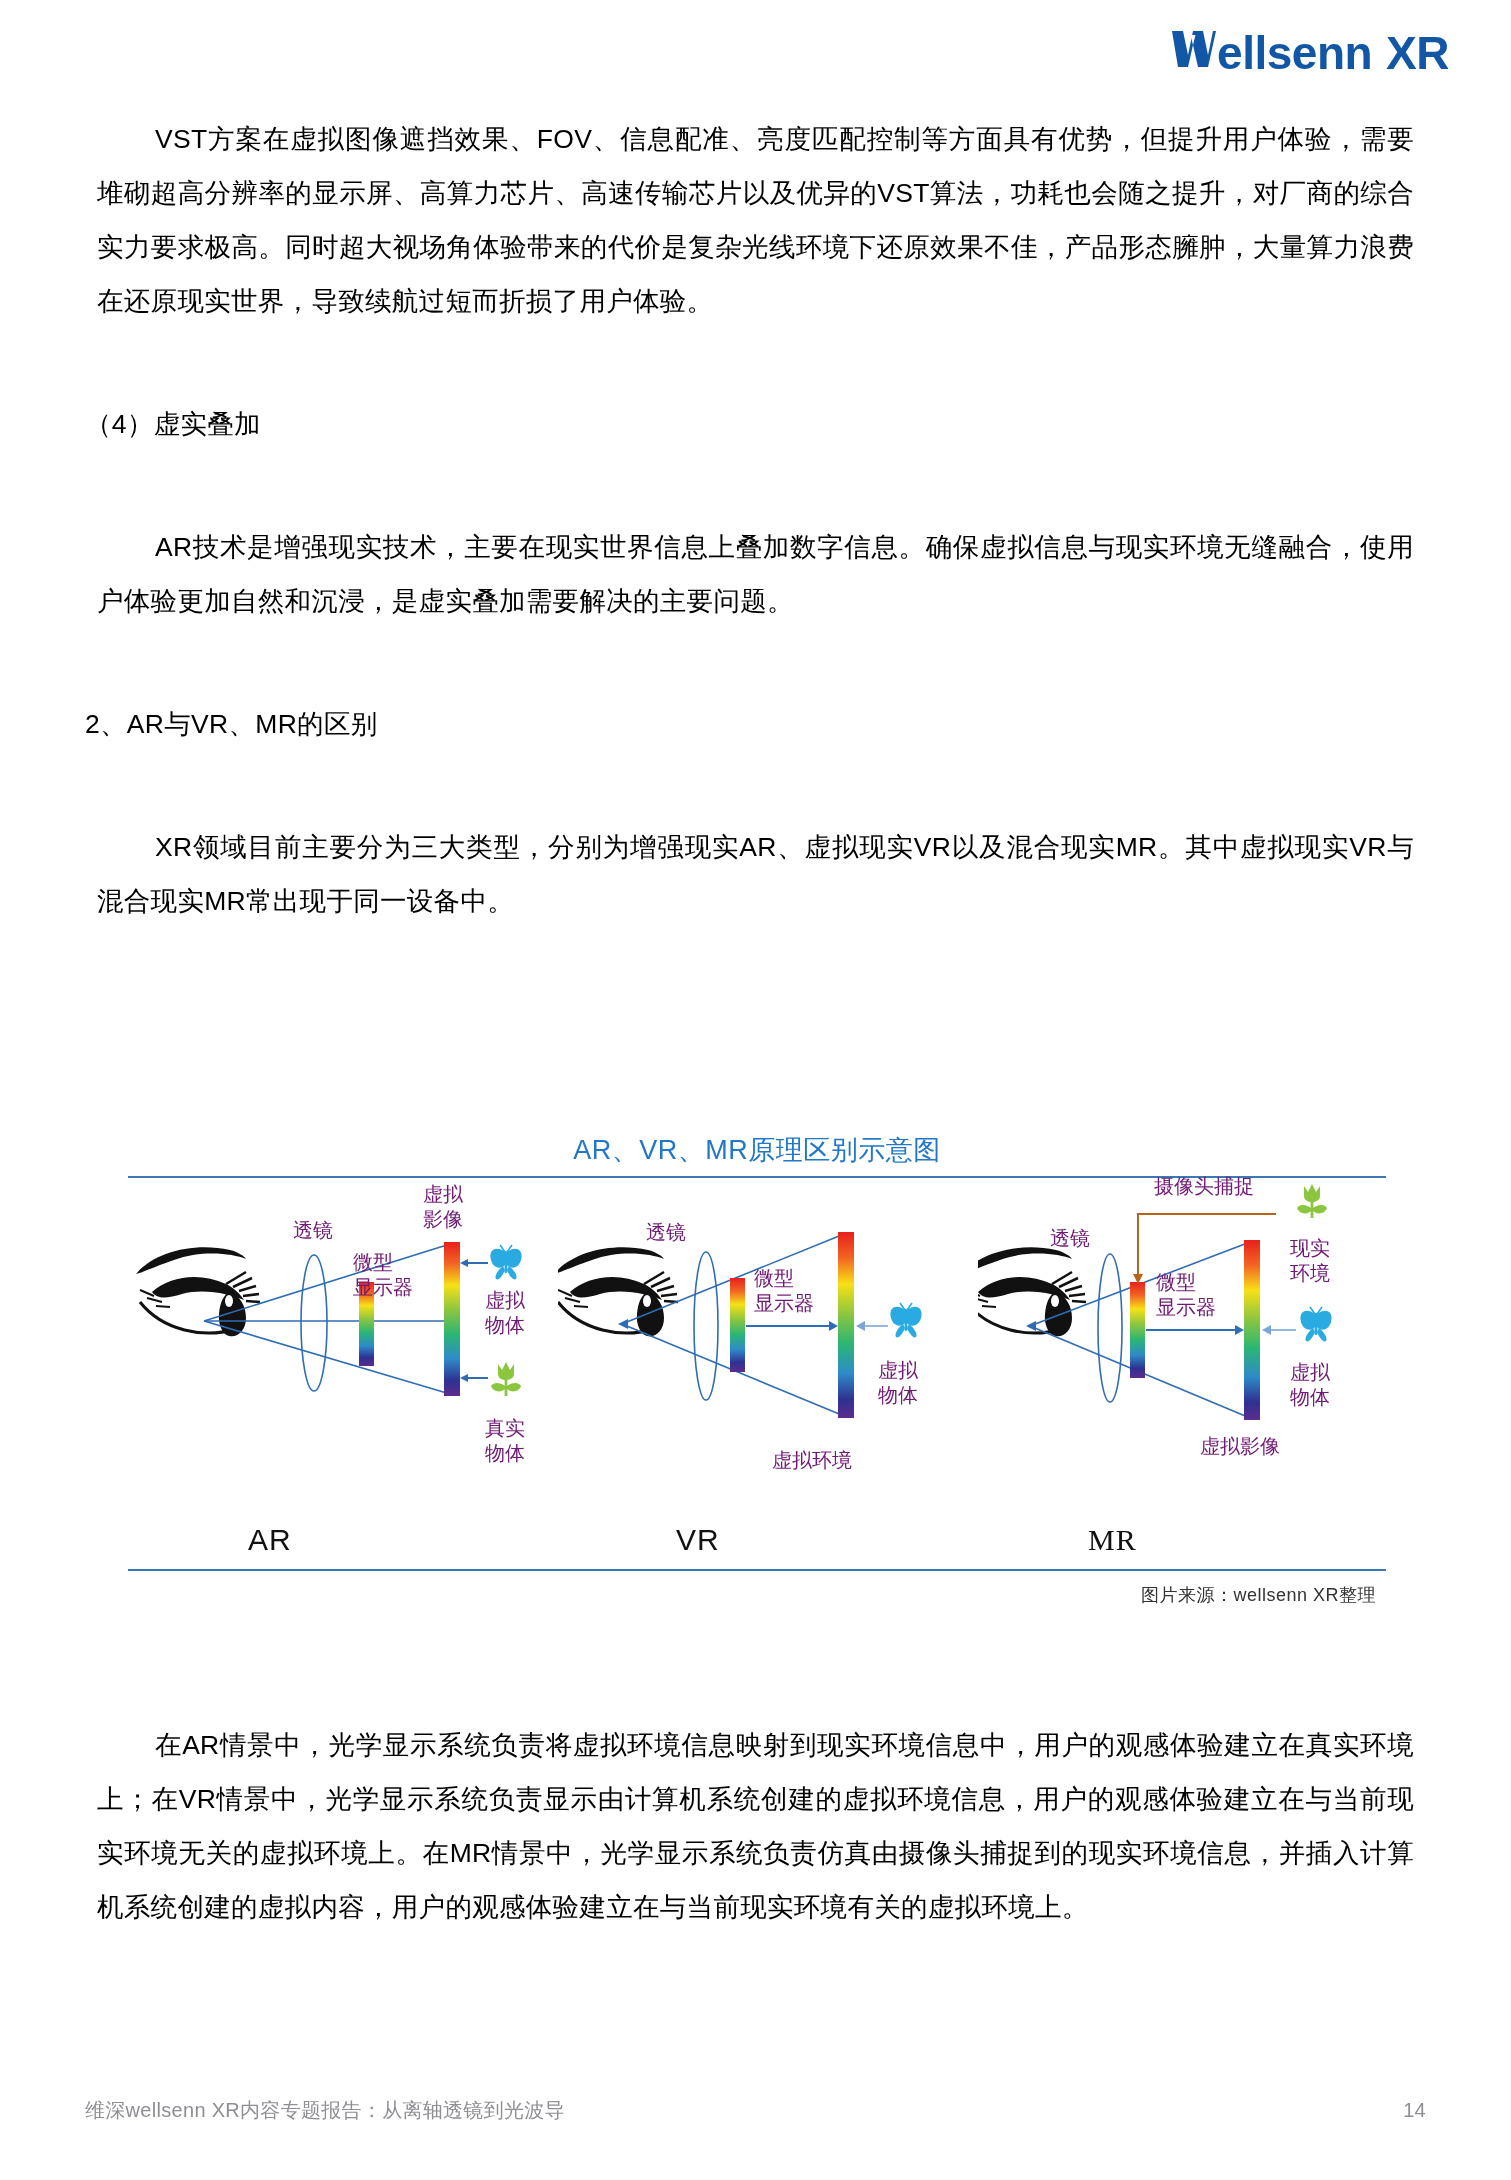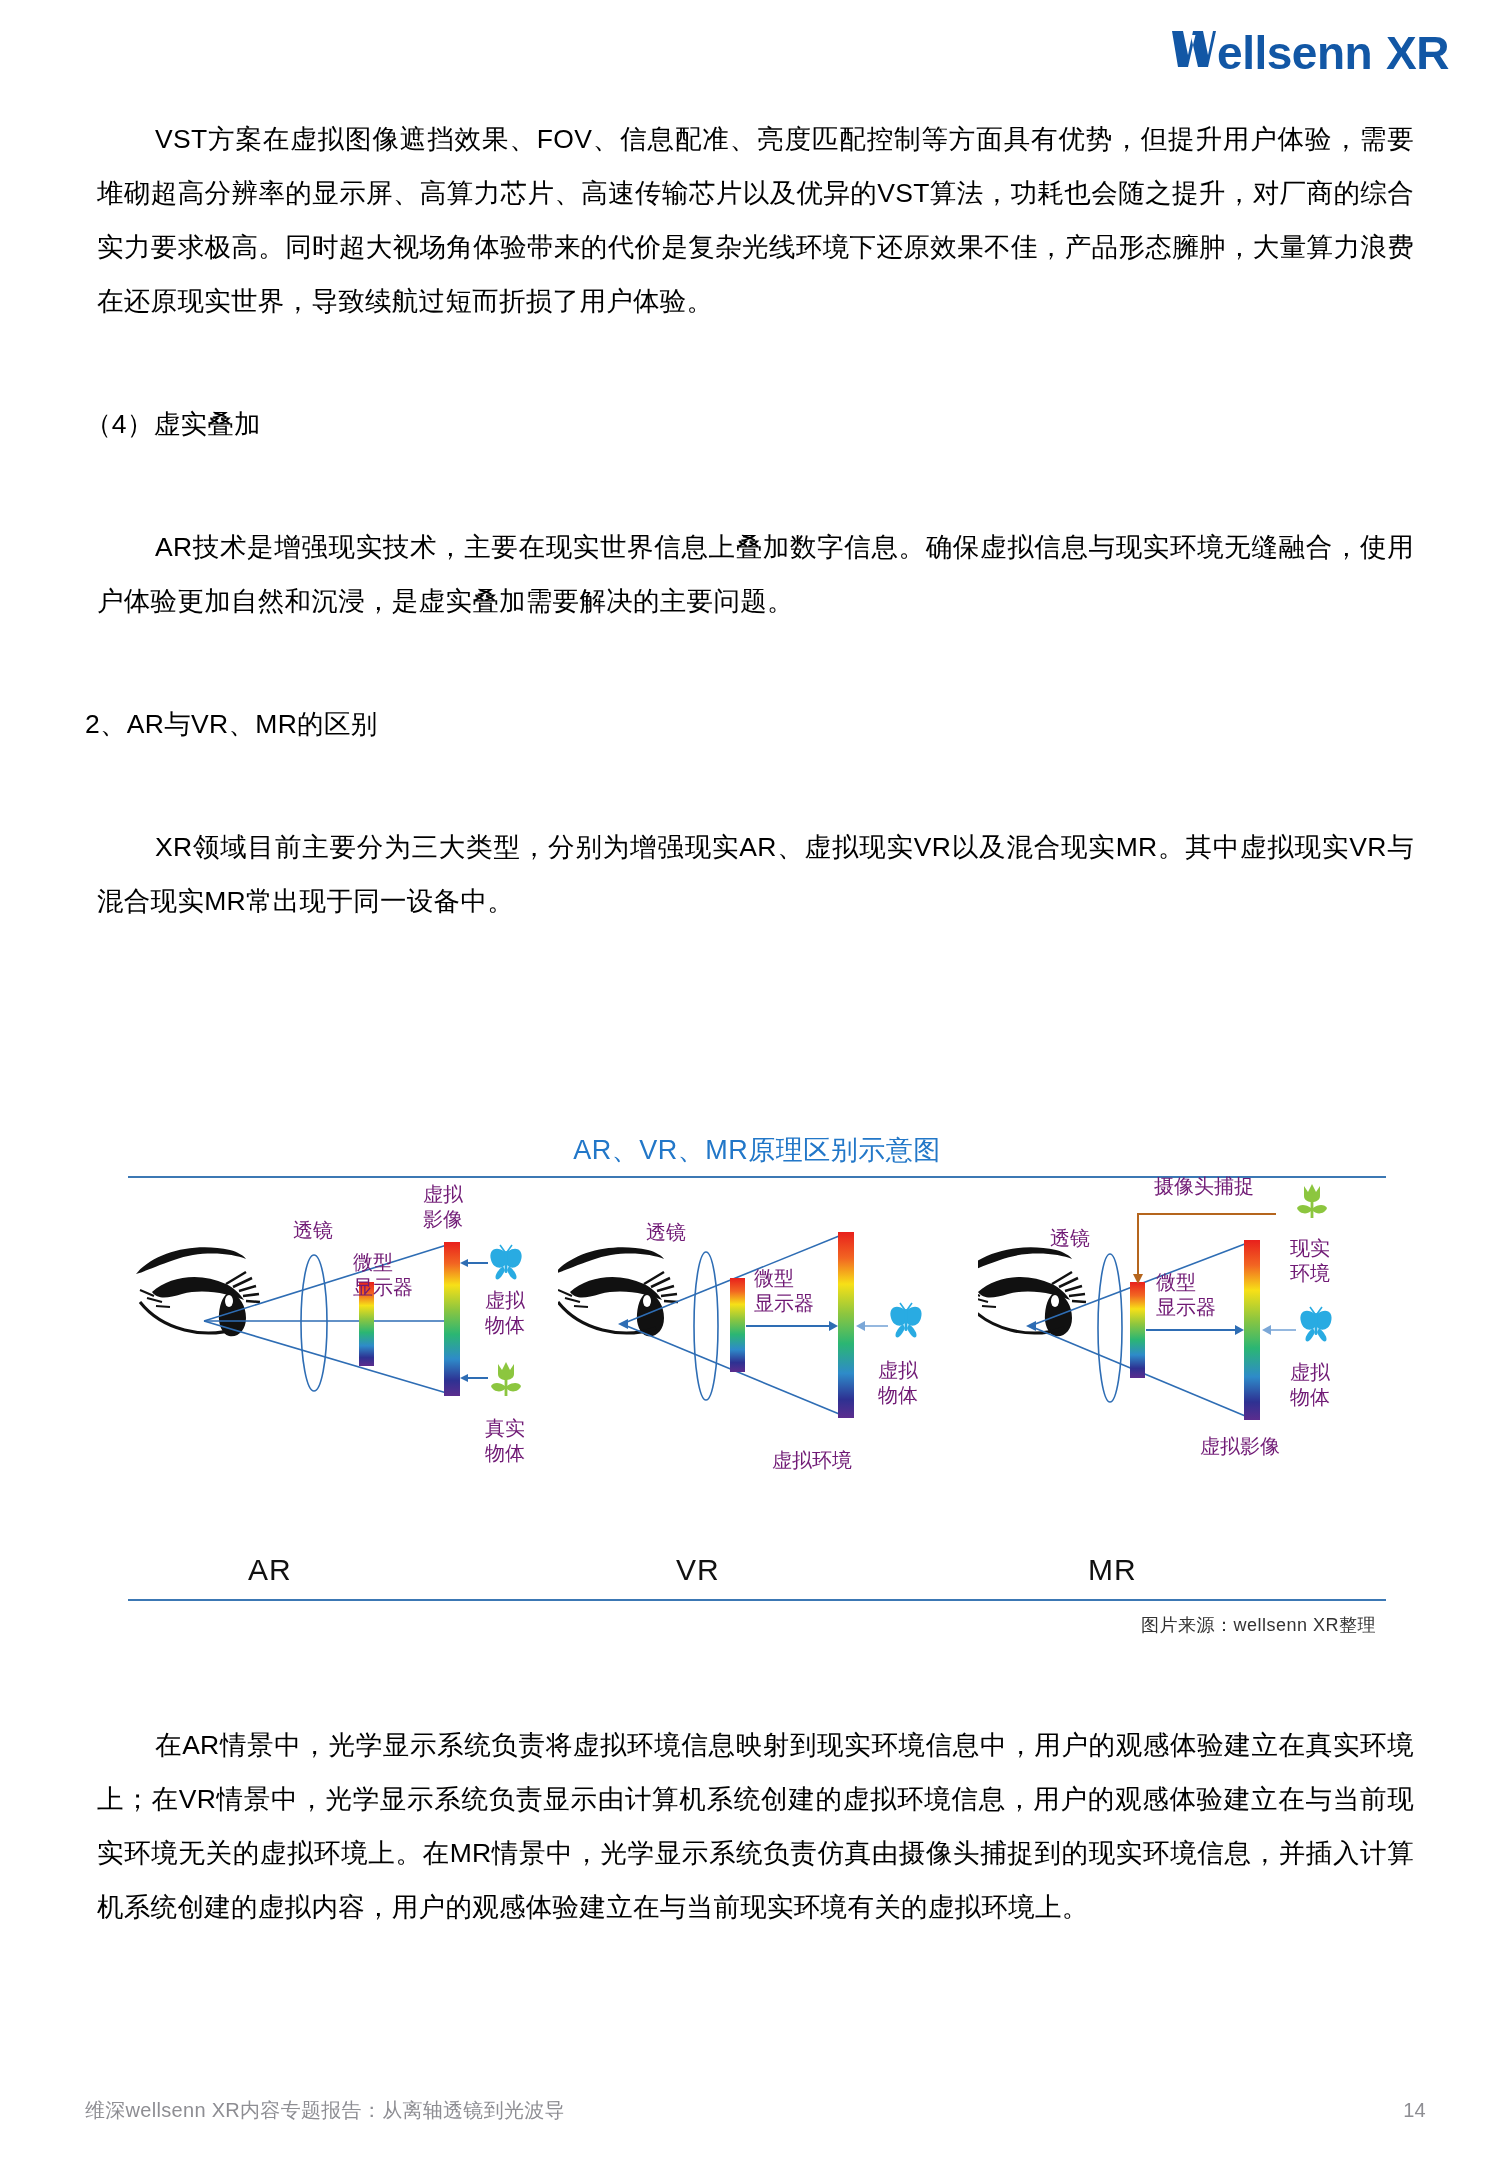--- a/index.html
+++ b/index.html
@@ -90,32 +90,31 @@
     height: 345px;
   }
   .panel-ar { left: 0;    width: 430px; }
   .panel-vr { left: 430px; width: 420px; }
   .panel-mr { left: 850px; width: 408px; }
 
   .axis-labels {
     position: relative;
     height: 46px;
     width: 100%;
-    margin-top: 30px;
   }
   .axis-label {
     position: absolute;
     font-size: 30px;
     color: #111;
     top: 0;
     letter-spacing: 1px;
   }
   .axis-ar { left: 120px; }
   .axis-vr { left: 548px; }
-  .axis-mr { left: 960px; }
+  .axis-mr { left: 960px; font-family: Liberation Serif, serif; }
 
   .fig-rule-bottom {
     height: 2px;
     background: #3C78B4;
     width: 100%;
   }
   .fig-source {
     text-align: right;
     font-size: 18px;
     color: #333;

